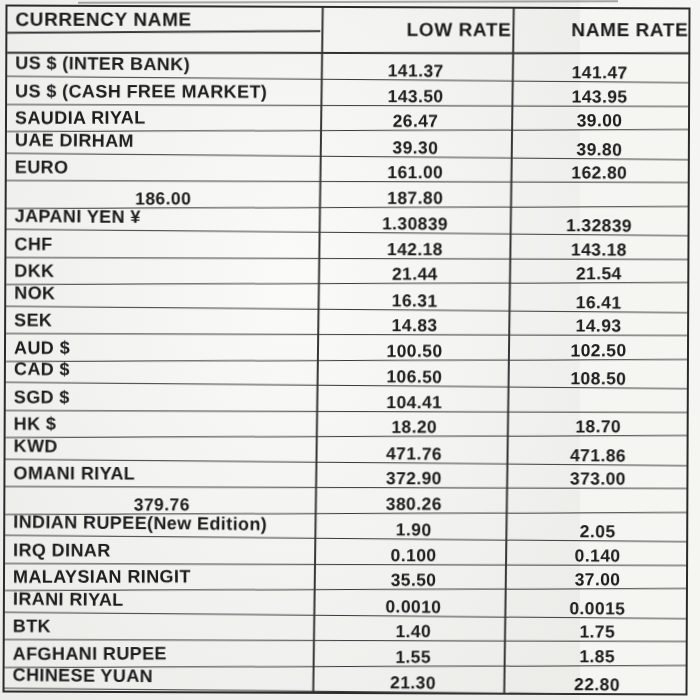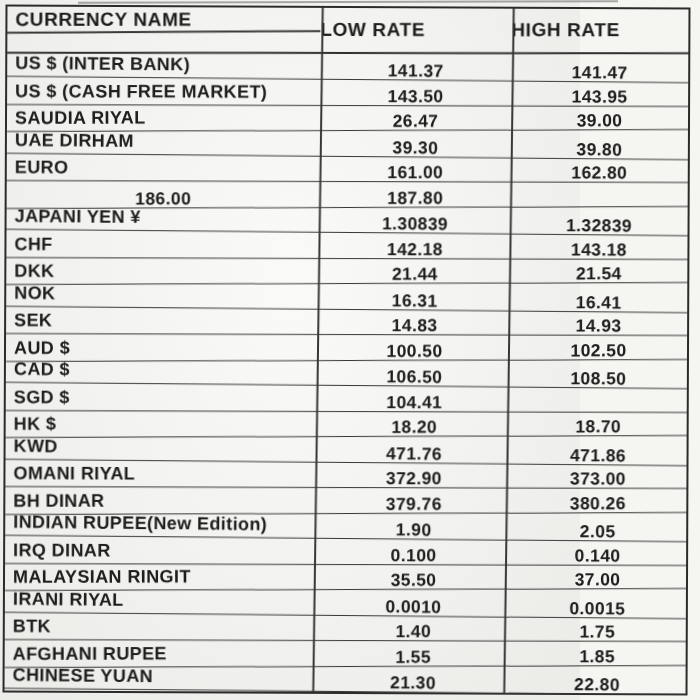--- a/index.html
+++ b/index.html
@@ -78,21 +78,21 @@
   .th-name .underline {
     position: absolute;
     left: 0;
     right: 0;
     top: 23px;
     height: 1.6px;
     background: #3c3c3c;
     transform: rotate(-0.35deg);
   }
   .th-rate {
-    text-align: left;
+    text-align: right;
     padding-top: 11px;
   }
 
   .rows {
     display: grid;
     grid-auto-rows: 25.5px;
     height: calc(100% - 46px);
   }
   .row {
     display: grid;
@@ -133,21 +133,21 @@
 
     <div class="vline vline-1"></div>
     <div class="vline vline-2"></div>
 
     <div class="thead">
       <div class="th th-name">
         <span>CURRENCY NAME</span>
         <span class="underline"></span>
       </div>
       <div class="th th-rate">LOW RATE</div>
-      <div class="th th-rate">HIGH RATE</div>
+      <div class="th th-rate">NAME RATE</div>
     </div>
 
     <div class="rows">
       <div class="row">
         <div class="cell cell-name">US $ (INTER BANK)</div>
         <div class="cell cell-rate">141.37</div>
         <div class="cell cell-rate">141.47</div>
       </div>
 
       <div class="row">
@@ -238,21 +238,20 @@
         <div class="cell cell-rate">471.86</div>
       </div>
 
       <div class="row">
         <div class="cell cell-name">OMANI RIYAL</div>
         <div class="cell cell-rate">372.90</div>
         <div class="cell cell-rate">373.00</div>
       </div>
 
       <div class="row">
-        <div class="cell cell-name">BH DINAR</div>
         <div class="cell cell-rate">379.76</div>
         <div class="cell cell-rate">380.26</div>
       </div>
 
       <div class="row">
         <div class="cell cell-name">INDIAN RUPEE(New Edition)</div>
         <div class="cell cell-rate">1.90</div>
         <div class="cell cell-rate">2.05</div>
       </div>
 

